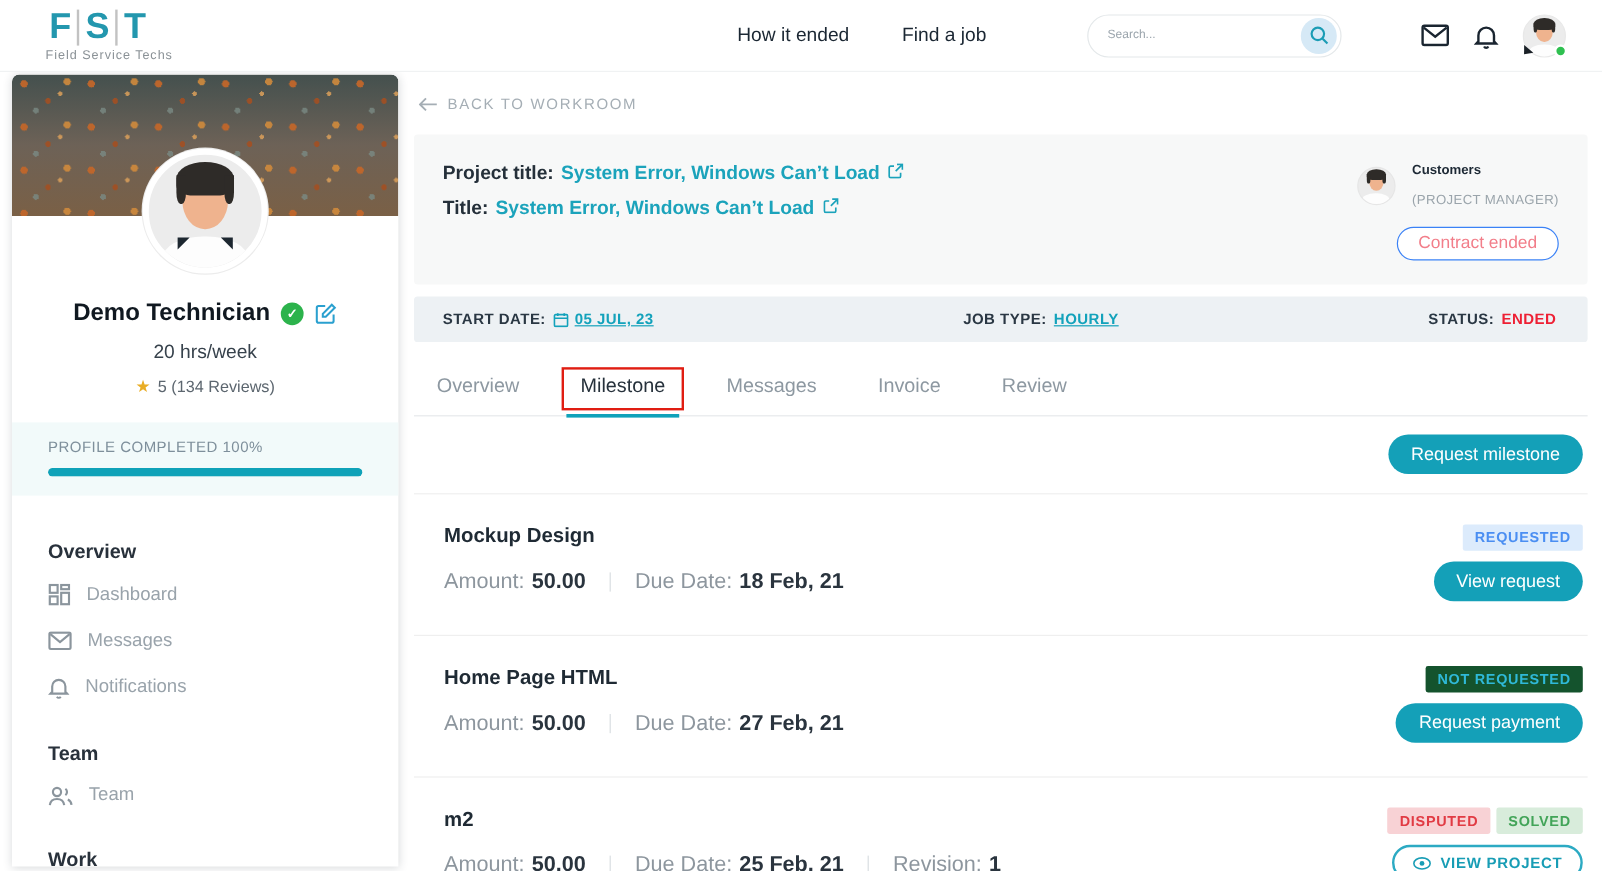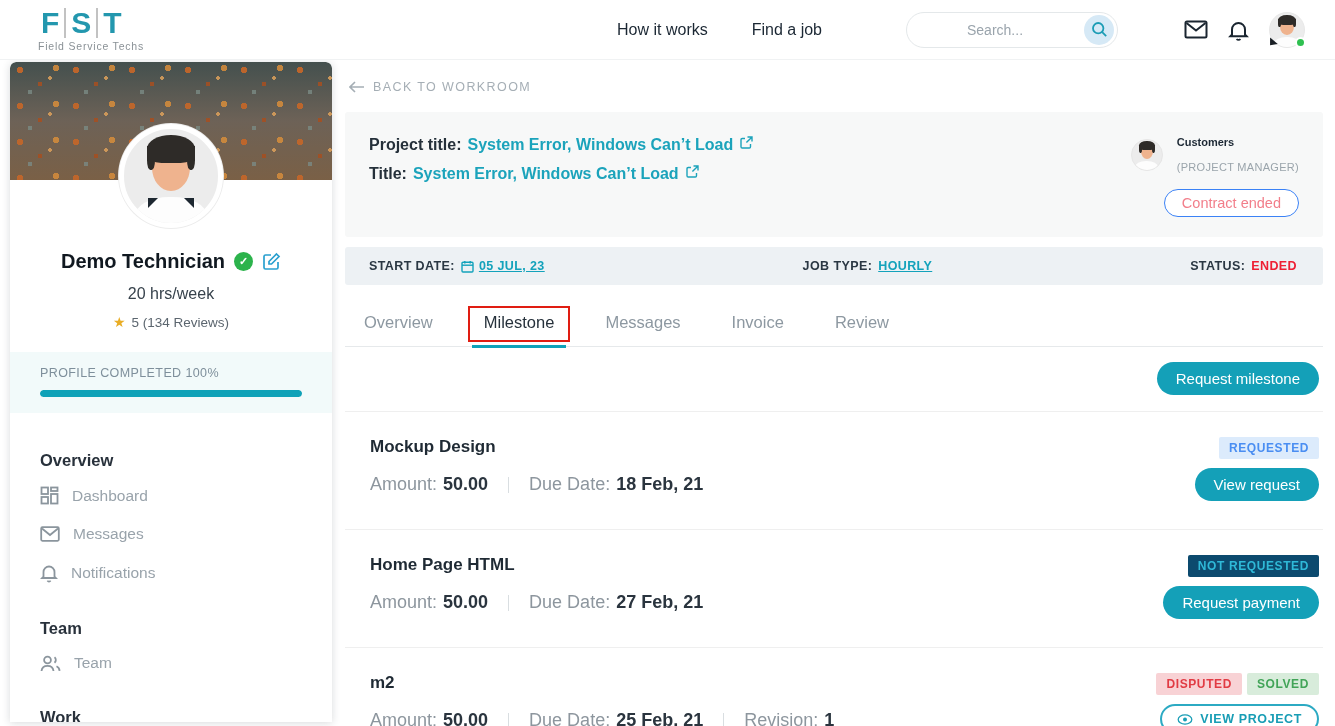--- a/index.html
+++ b/index.html
@@ -12,22 +12,22 @@
     display:flex; align-items:center; padding:0 30px 0 36px; border-bottom:1px solid #f0f2f3; z-index:5; }
   .logo { display:flex; flex-direction:column; line-height:1; cursor:pointer; }
   .logo-letters { display:flex; align-items:center; }
   .logo-letters span { color:#2397ae; font-size:30px; font-weight:bold; padding:0 5px; }
   .logo-letters span + span { border-left:2px solid #c2c2c2; }
   .logo-tag { color:#8a9196; font-size:10.5px; letter-spacing:.8px; margin-top:3px; padding-left:2px; }
   .top-nav { margin-left:auto; display:flex; align-items:center; gap:44px; }
   .top-link { font-size:16px; color:#1b2733; cursor:pointer; }
   .searchbox { margin-left:40px; width:212px; height:36px; border:1px solid #e4e8ea; border-radius:18px;
     display:flex; align-items:center; padding-left:16px; background:#fff; }
-  .searchbox input { border:0; outline:0; flex:1; font-size:14px; color:#3a4650; min-width:0;
-    font-family:"Liberation Sans", sans-serif; background:transparent;margin-left:44px; }
+  .searchbox input { border:0; outline:0; flex:1; font-size:10px; color:#3a4650; min-width:0;
+    font-family:"Liberation Sans", sans-serif; background:transparent; }
   .searchbox input::placeholder { color:#9aa4ac; }
   .search-btn { width:30px; height:30px; border-radius:50%; background:#d6e9f6; margin-right:3px;
     display:flex; align-items:center; justify-content:center; cursor:pointer; flex:0 0 auto; }
   .top-icons { display:flex; align-items:center; gap:20px; margin-left:22px; }
   .icon-btn { cursor:pointer; display:flex; align-items:center; color:#1a2530; }
   .mini-avatar-wrap { position:relative; cursor:pointer; }
   .presence-dot { position:absolute; right:-1px; bottom:0; width:11px; height:11px; background:#2fc050;
     border:2px solid #fff; border-radius:50%; }
   .avatar-caret { position:absolute; left:-2px; bottom:2px; width:0; height:0;
     border-left:5px solid transparent; border-right:5px solid transparent; border-top:6px solid #1a2026;
@@ -124,42 +124,42 @@
   .ms-left { flex:1; }
   .ms-title { font-size:17px; font-weight:bold; color:#1f2a34; }
   .ms-details { display:flex; align-items:center; margin-top:17px; font-size:18px; color:#8d969e; }
   .ms-kv { display:flex; gap:6px; }
   .ms-val { color:#2a343e; font-weight:bold; }
   .vsep { width:1px; height:16px; background:#d9dee1; margin:0 20px; }
   .ms-right { display:flex; flex-direction:column; align-items:flex-end; gap:9px; }
   .badge-row { display:flex; gap:5px; }
   .badge { font-size:12px; font-weight:bold; letter-spacing:.6px; padding:4px 10px; border-radius:2px; }
   .badge.requested { color:#4a8ef2; background:#dcebfc; }
-  .badge.not-requested { color:#2fb9d8; background:#0c4a6e; }
+  .badge.not-requested { color:#2fb9d8; background:#14532d; }
   .badge.disputed { color:#e13b44; background:#f8d2d5; }
   .badge.solved { color:#42a458; background:#d8ecdb; }
   .eye-ic { display:flex; color:#189db5; }
 </style>
 </head>
 <body>
 
 <div class="app">
 
   <header class="topbar">
     <div class="logo">
       <div class="logo-letters">
         <span>F</span>
         <span>S</span>
         <span>T</span>
       </div>
       <div class="logo-tag">Field Service Techs</div>
     </div>
 
     <nav class="top-nav">
-      <a class="top-link">How it works</a>
+      <a class="top-link">How it ended</a>
       <a class="top-link">Find a job</a>
 
       <div class="searchbox">
         <input type="text" placeholder="Search..." style="">
         <div class="search-btn">
           <span class="icon-btn">
             <svg width="17" height="17" viewBox="0 0 17 17" fill="none" stroke="#1b9cb5" stroke-width="1.8">
               <circle cx="7.2" cy="7.2" r="5.2"></circle>
                 <line x1="11.2" y1="11.2" x2="15.2" y2="15.2"></line>
             </svg>

